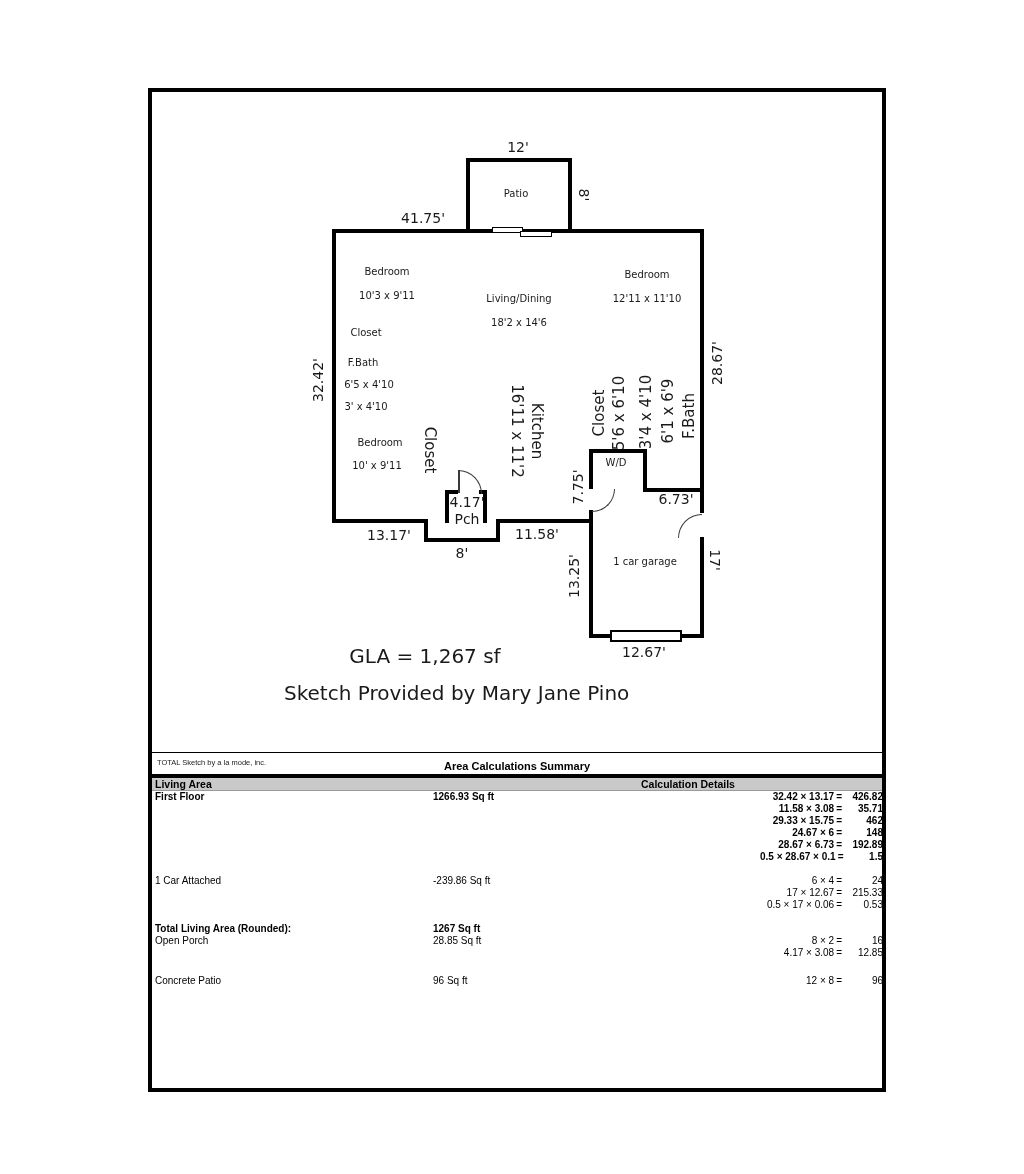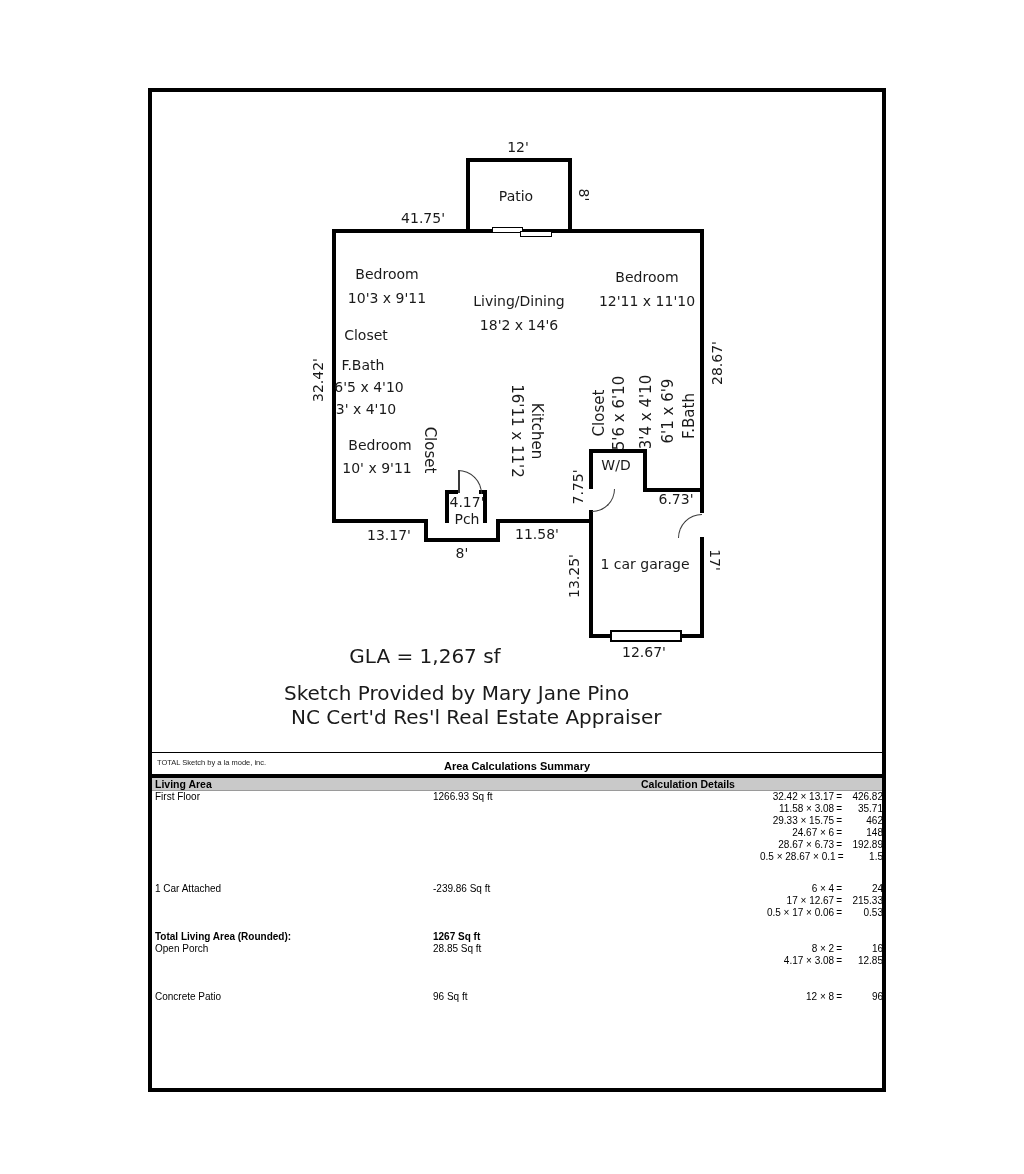--- a/index.html
+++ b/index.html
@@ -2,21 +2,21 @@
 <html><head>
 <meta charset="utf-8">
 <style>
   html,body{margin:0;padding:0;background:#fff;}
   .page{position:relative;width:1020px;height:1174px;background:#fff;overflow:hidden;
         font-family:"DejaVu Sans",sans-serif;color:#1a1a1a;}
   .frame{position:absolute;left:148px;top:88px;width:730px;height:996px;border:4px solid #000;background:#fff;}
   
   .w{position:absolute;background:#000;}
   
-  .lb{position:absolute;font-size:14px;color:#1a1a1a;white-space:nowrap;text-align:center;}
+  .lb{position:absolute;font-size:10px;color:#1a1a1a;white-space:nowrap;text-align:center;}
   .dim{font-size:14px;}
   .big{font-size:20px;}
   .vtx{position:absolute;white-space:nowrap;font-size:15px;color:#1a1a1a;
        transform:translate(-50%,-50%) rotate(-90deg);}
   .vtx.cw{transform:translate(-50%,-50%) rotate(90deg);}
   .vtx.dim{font-size:14px;}
   .arc{position:absolute;}
   .door-white{position:absolute;background:#fff;border:2px solid #000;}
   .slider{position:absolute;background:#fff;border:1px solid #000;}
   
@@ -119,34 +119,33 @@
   <div class="lb dim" style="left:397px;top:494px;width:140px">4.17'</div>
   <div class="lb dim" style="left:397px;top:511px;width:140px">Pch</div>
   <div class="lb dim" style="left:392px;top:545px;width:140px">8'</div>
   <div class="vtx dim" style="left:574px;top:576px">13.25'</div>
   <div class="vtx cw dim" style="left:715px;top:560px">17'</div>
   <div class="lb" style="left:575px;top:556px;width:140px">1 car garage</div>
   <div class="lb dim" style="left:574px;top:644px;width:140px">12.67'</div>
 
   <div class="lb big" style="left:345px;top:644px;width:160px">GLA = 1,267 sf</div>
   <div class="lb big" style="left:284px;top:681px;width:300px">Sketch Provided by Mary Jane Pino</div>
-  <div class="lb big" style="left:291px;top:705px;width:300px">NC Cert'd Res'l Real Estate Appraiser</div>
 
   <div class="tbl">
     <div class="topline"></div>
     <div class="vendor">TOTAL Sketch by a la mode, inc.</div>
     <div class="ttl">Area Calculations Summary</div>
     <div class="bar"></div>
     <div class="rows">
       <div class="band">
         <span class="b1">Living Area</span>
         <span class="b2">Calculation Details</span>
       </div>
       <div id="rowhost">
-          <div class="trow" style="height: 72px; margin-bottom: 20px;">
+          <div class="trow" style="height: 72px; margin-bottom: 12px; font-weight: bold;">
             <div class="nm">First Floor</div>
             <div class="val">1266.93 Sq ft</div>
             <div class="calcs">
               <div class="cl">
                 <span class="ex">32.42 × 13.17</span>
                 <span class="eq">=</span>
                 <span class="va">426.82</span>
               </div>
               <div class="cl">
                 <span class="ex">11.58 × 3.08</span>
@@ -193,21 +192,21 @@
                 <span class="ex">0.5 × 17 × 0.06</span>
                 <span class="eq">=</span>
                 <span class="va">0.53</span>
               </div>
             </div>
           </div>
           <div class="trow bold" style="height: 12px; margin-bottom: 0px;">
             <div class="nm">Total Living Area (Rounded):</div>
             <div class="val">1267 Sq ft</div>
           </div>
-          <div class="trow" style="height: 24px; margin-bottom: 24px;">
+          <div class="trow" style="height: 24px; margin-bottom: 16px;">
             <div class="nm">Open Porch</div>
             <div class="val">28.85 Sq ft</div>
             <div class="calcs">
               <div class="cl">
                 <span class="ex">8 × 2</span>
                 <span class="eq">=</span>
                 <span class="va">16</span>
               </div>
               <div class="cl">
                 <span class="ex">4.17 × 3.08</span>

